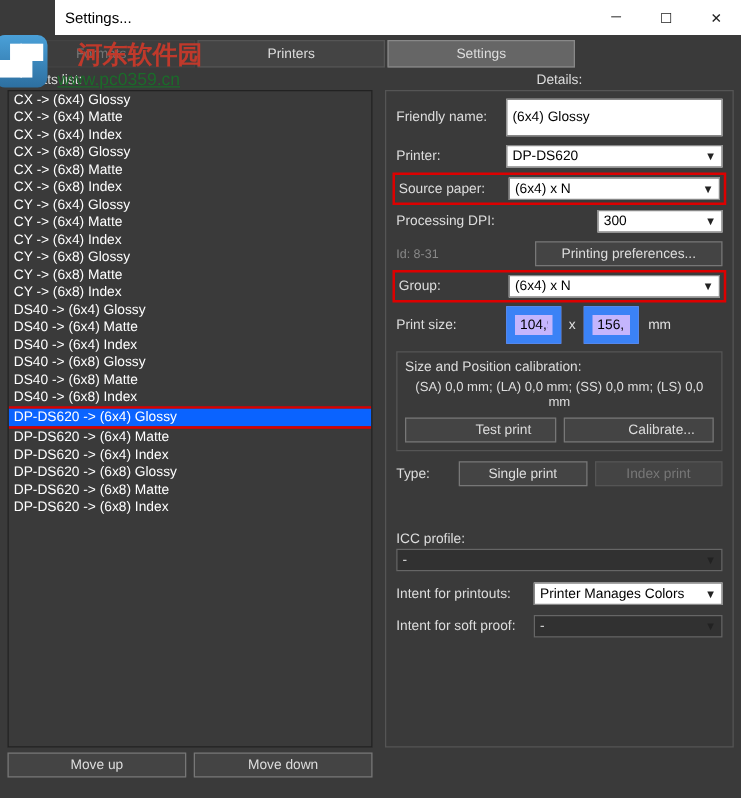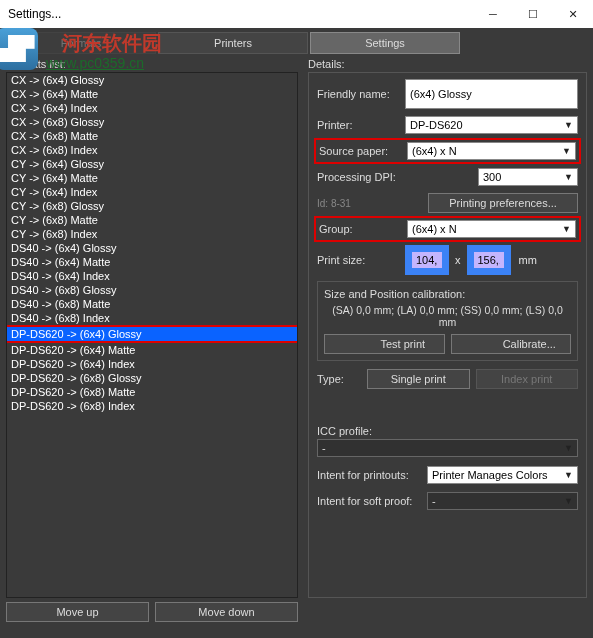--- a/index.html
+++ b/index.html
@@ -1,34 +1,34 @@
 <!DOCTYPE html>
 <html><head>
 <meta charset="utf-8">
 <style>
 * { box-sizing: border-box; margin: 0; padding: 0; font-family: "Segoe UI", Arial, sans-serif; font-size: 11px; }
 body { background: #3a3a3a; color: #e0e0e0; width: 593px; height: 638px; overflow: hidden; position: relative; }
 
-.titlebar { background: #fff; color: #000; height: 28px; display: flex; align-items: center; padding-left: 8px; }
+.titlebar { background: #fff; color: #000; height: 28px; display: flex; align-items: center; padding-left: 8px; margin-left: 44px; }
 .titlebar .title { flex: 1; font-size: 12px; }
 .titlebar .btn { width: 40px; height: 28px; display: flex; align-items: center; justify-content: center; color: #222; }
 
 .watermark { position: absolute; top: 30px; left: 8px; z-index: 10; pointer-events: none; }
 .wm-cn { color: #c0392b; font-size: 20px; font-weight: bold; font-family: "SimHei","Microsoft YaHei",sans-serif; }
 .wm-url { color: #1b6b2a; font-size: 14px; margin-top: -2px; text-decoration: underline; }
 .wm-logo { position: absolute; left: -4px; top: 28px; width: 42px; height: 42px; border-radius: 8px; background: linear-gradient(#4aa0d8,#2d6fa0); display:flex; align-items:center; justify-content:center; z-index:9; pointer-events:none; }
 .wm-logo span { color:#fff; font-size:22px; font-weight:bold; }
 
 .tabs { display: flex; margin: 4px 0 4px 6px; height: 22px; }
 .tab { width: 150px; border: 1px solid #555; background: #444; color: #ddd; display: flex; align-items: center; justify-content: center; margin-right: 2px; cursor: pointer; }
 .tab.active { background: #666; border-color: #888; }
 
 .main { display: flex; padding: 0 6px; height: 540px; }
 .left { width: 292px; display: flex; flex-direction: column; }
-.right { flex: 1; display: flex; flex-direction: column; padding-left: 10px; }
+.right { flex: 1; display: flex; flex-direction: column; padding-left: 10px; align-items: center; }
 
 .section-label { font-size: 11px; color: #ddd; margin-bottom: 2px; }
 
 .listbox { flex: 1; background: #3a3a3a; border: 1px solid #222; overflow-y: auto; }
 .listbox .item { padding: 1px 4px; color: #fff; font-size: 11px; white-space: nowrap; cursor: pointer; }
 .listbox .item.selected { background: #0a63ff; }
 .red-divider { height: 2px; background: #d00; margin: 0; }
 
 .details { border: 1px solid #555; padding: 6px 8px; flex: 1; overflow: hidden; }
 .row { display: flex; align-items: center; margin-bottom: 6px; min-height: 20px; }

